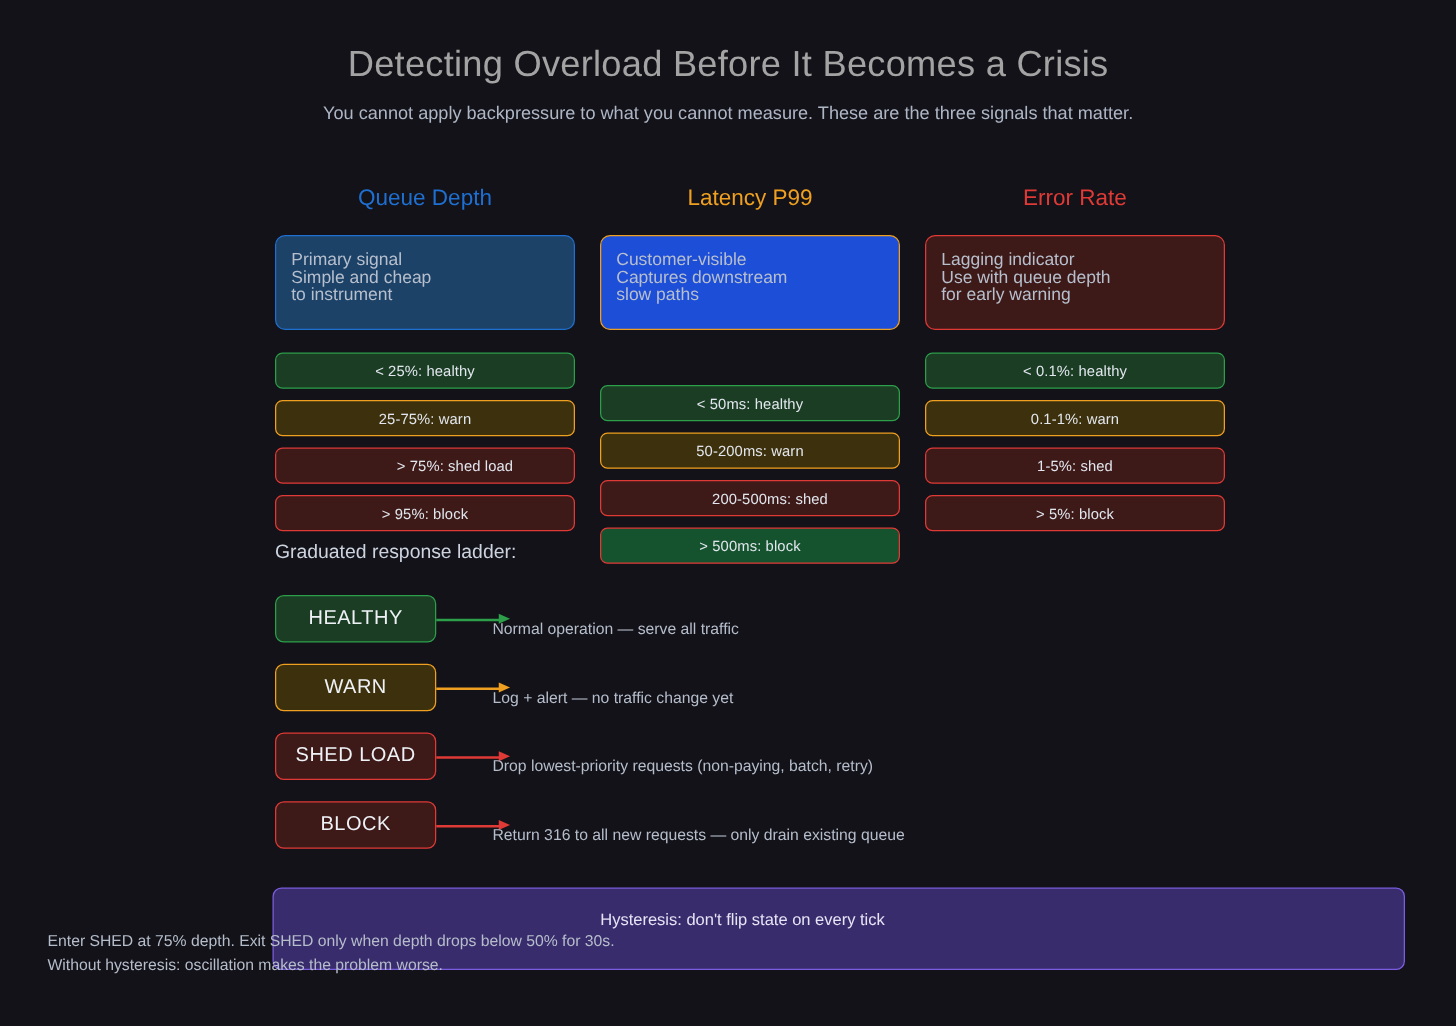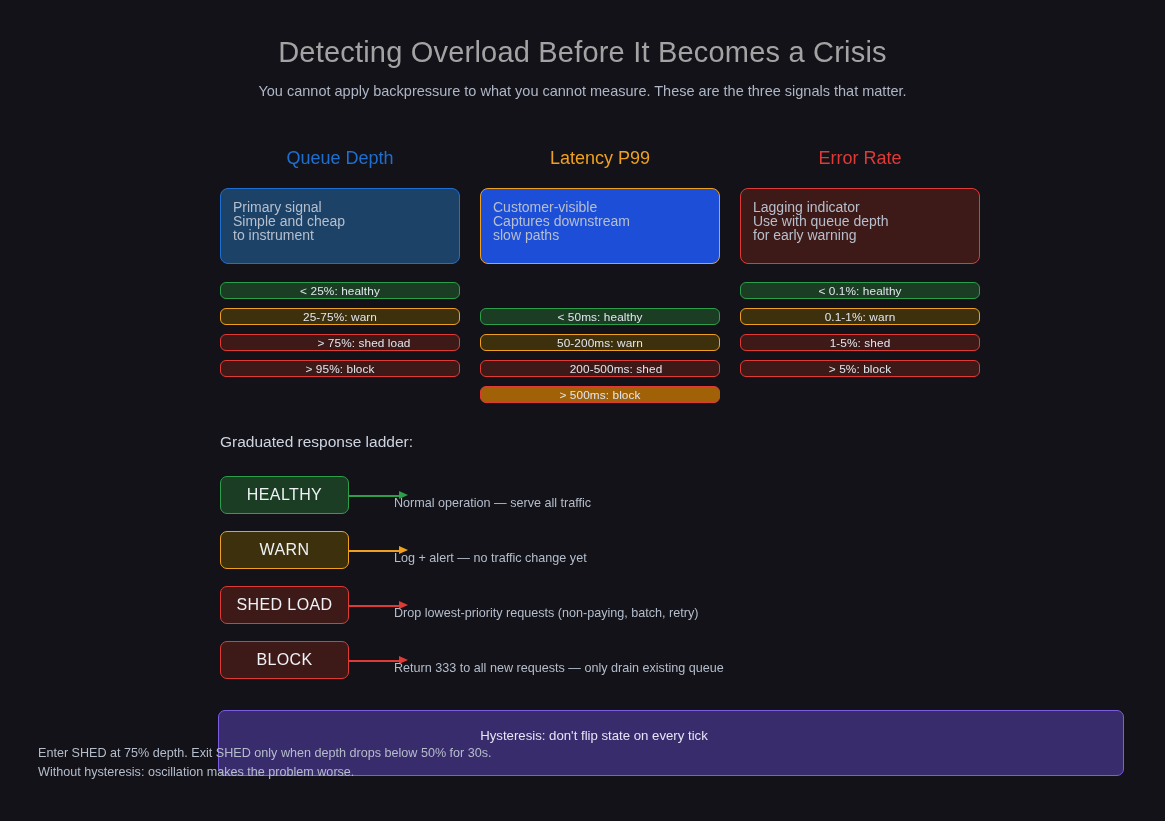--- a/index.html
+++ b/index.html
@@ -44,21 +44,21 @@
     padding:11px 12px 0 12px;
   }
   .signal-card .line {
     font-size:14px; color:#b7bfcd; line-height:14.2px;
     white-space:nowrap;
   }
 
   
   .thresholds { margin-top:18px; }
   .pill {
-    height:17px; border-radius:6px;
+    height:29px; border-radius:6px;
     border-width:1.5px; border-style:solid;
     margin-bottom:9px;
     display:flex; align-items:center; justify-content:center;
     font-size:11.8px; color:#e2e6ee; letter-spacing:.1px;
   }
 
   
   #ladder-title {
     top:433px; left:220px;
     font-size:15.5px; color:#cdd4e0;
@@ -137,21 +137,21 @@
         <div class="signal-heading" style="color: rgb(240, 160, 32);">Latency P99</div>
         <div class="signal-card" style="background: #1d4ed8; border-color: rgb(240, 160, 32);">
           <div class="line">Customer-visible</div>
           <div class="line">Captures downstream</div>
           <div class="line">slow paths</div>
         </div>
         <div class="thresholds">
           <div class="pill" style="background: rgb(26, 61, 36); border-color: rgb(45, 158, 74); margin-top: 44px;">&lt; 50ms: healthy</div>
           <div class="pill" style="background: rgb(61, 48, 12); border-color: rgb(240, 160, 32);">50-200ms: warn</div>
           <div class="pill" style="background: rgb(61, 26, 24); border-color: rgb(224, 58, 54); padding-left: 32px;">200-500ms: shed</div>
-          <div class="pill" style="background: #a16207; border-color: rgb(224, 58, 54);">&gt; 500ms: block</div>
+          <div class="pill" style="background: #14532d; border-color: rgb(224, 58, 54);">&gt; 500ms: block</div>
         </div>
       </div>
       <div class="abs signal-col col-3">
         <div class="signal-heading" style="color: rgb(224, 58, 54);">Error Rate</div>
         <div class="signal-card" style="background: rgb(61, 26, 24); border-color: rgb(224, 58, 54);">
           <div class="line">Lagging indicator</div>
           <div class="line">Use with queue depth</div>
           <div class="line">for early warning</div>
         </div>
         <div class="thresholds">
@@ -189,21 +189,21 @@
           <div class="head" style="border-left-color: rgb(224, 58, 54);"></div>
         </div>
         <div class="ladder-desc">Drop lowest-priority requests (non-paying, batch, retry)</div>
       </div>
       <div class="abs ladder-row" style="top: 641px;">
         <div class="ladder-box" style="background: rgb(61, 26, 24); border-color: rgb(224, 58, 54);">BLOCK</div>
         <div class="ladder-arrow">
           <div class="shaft" style="background: rgb(224, 58, 54);"></div>
           <div class="head" style="border-left-color: rgb(224, 58, 54);"></div>
         </div>
-        <div class="ladder-desc">Return 333 to all new requests — only drain existing queue</div>
+        <div class="ladder-desc">Return 316 to all new requests — only drain existing queue</div>
       </div>
     </div>
 
   <div class="abs" id="hysteresis-box">
     <div id="hysteresis-title">Hysteresis: don't flip state on every tick</div>
   </div>
 
   <div class="abs" id="hysteresis-notes">
       <div>Enter SHED at 75% depth. Exit SHED only when depth drops below 50% for 30s.</div>
       <div>Without hysteresis: oscillation makes the problem worse.</div>

